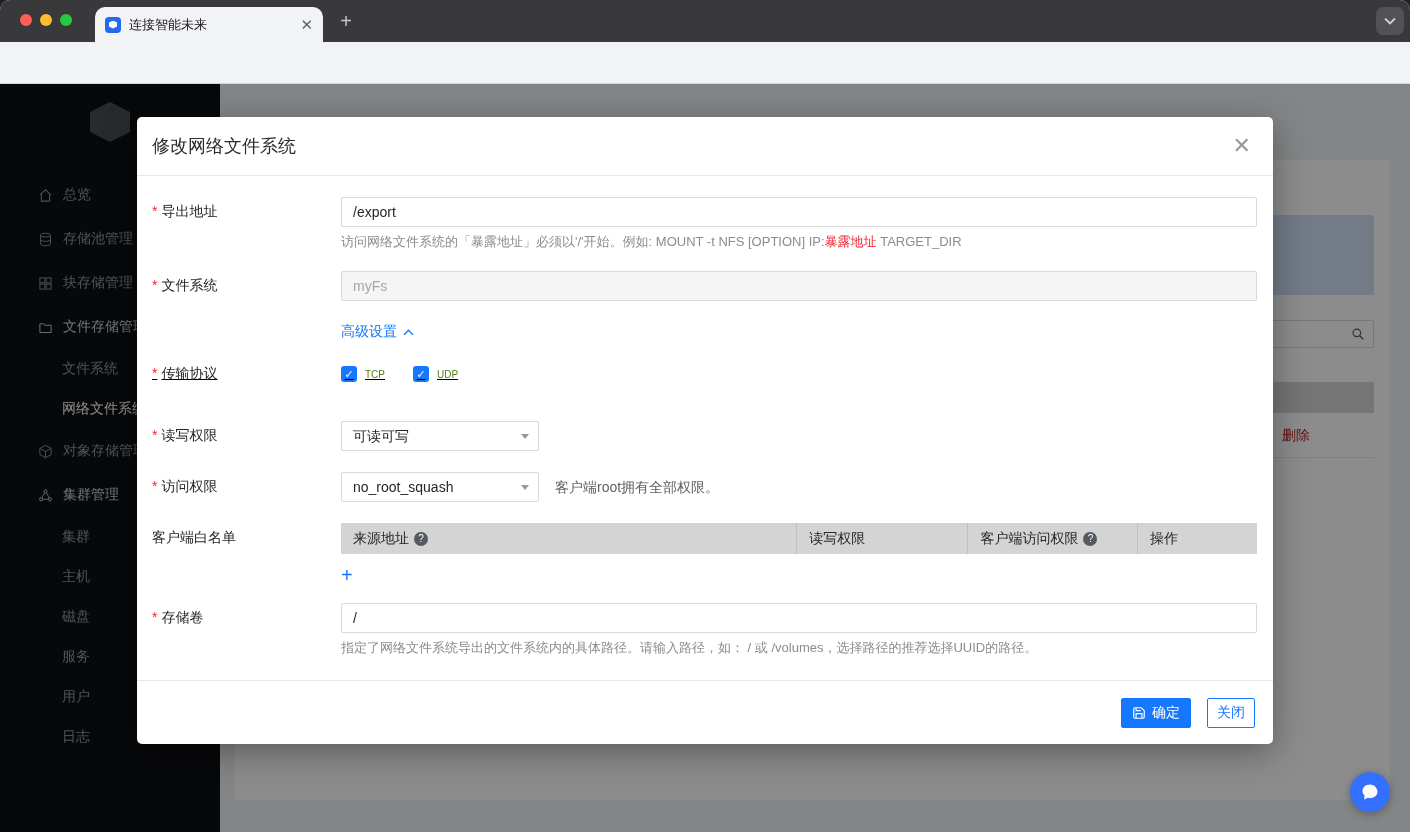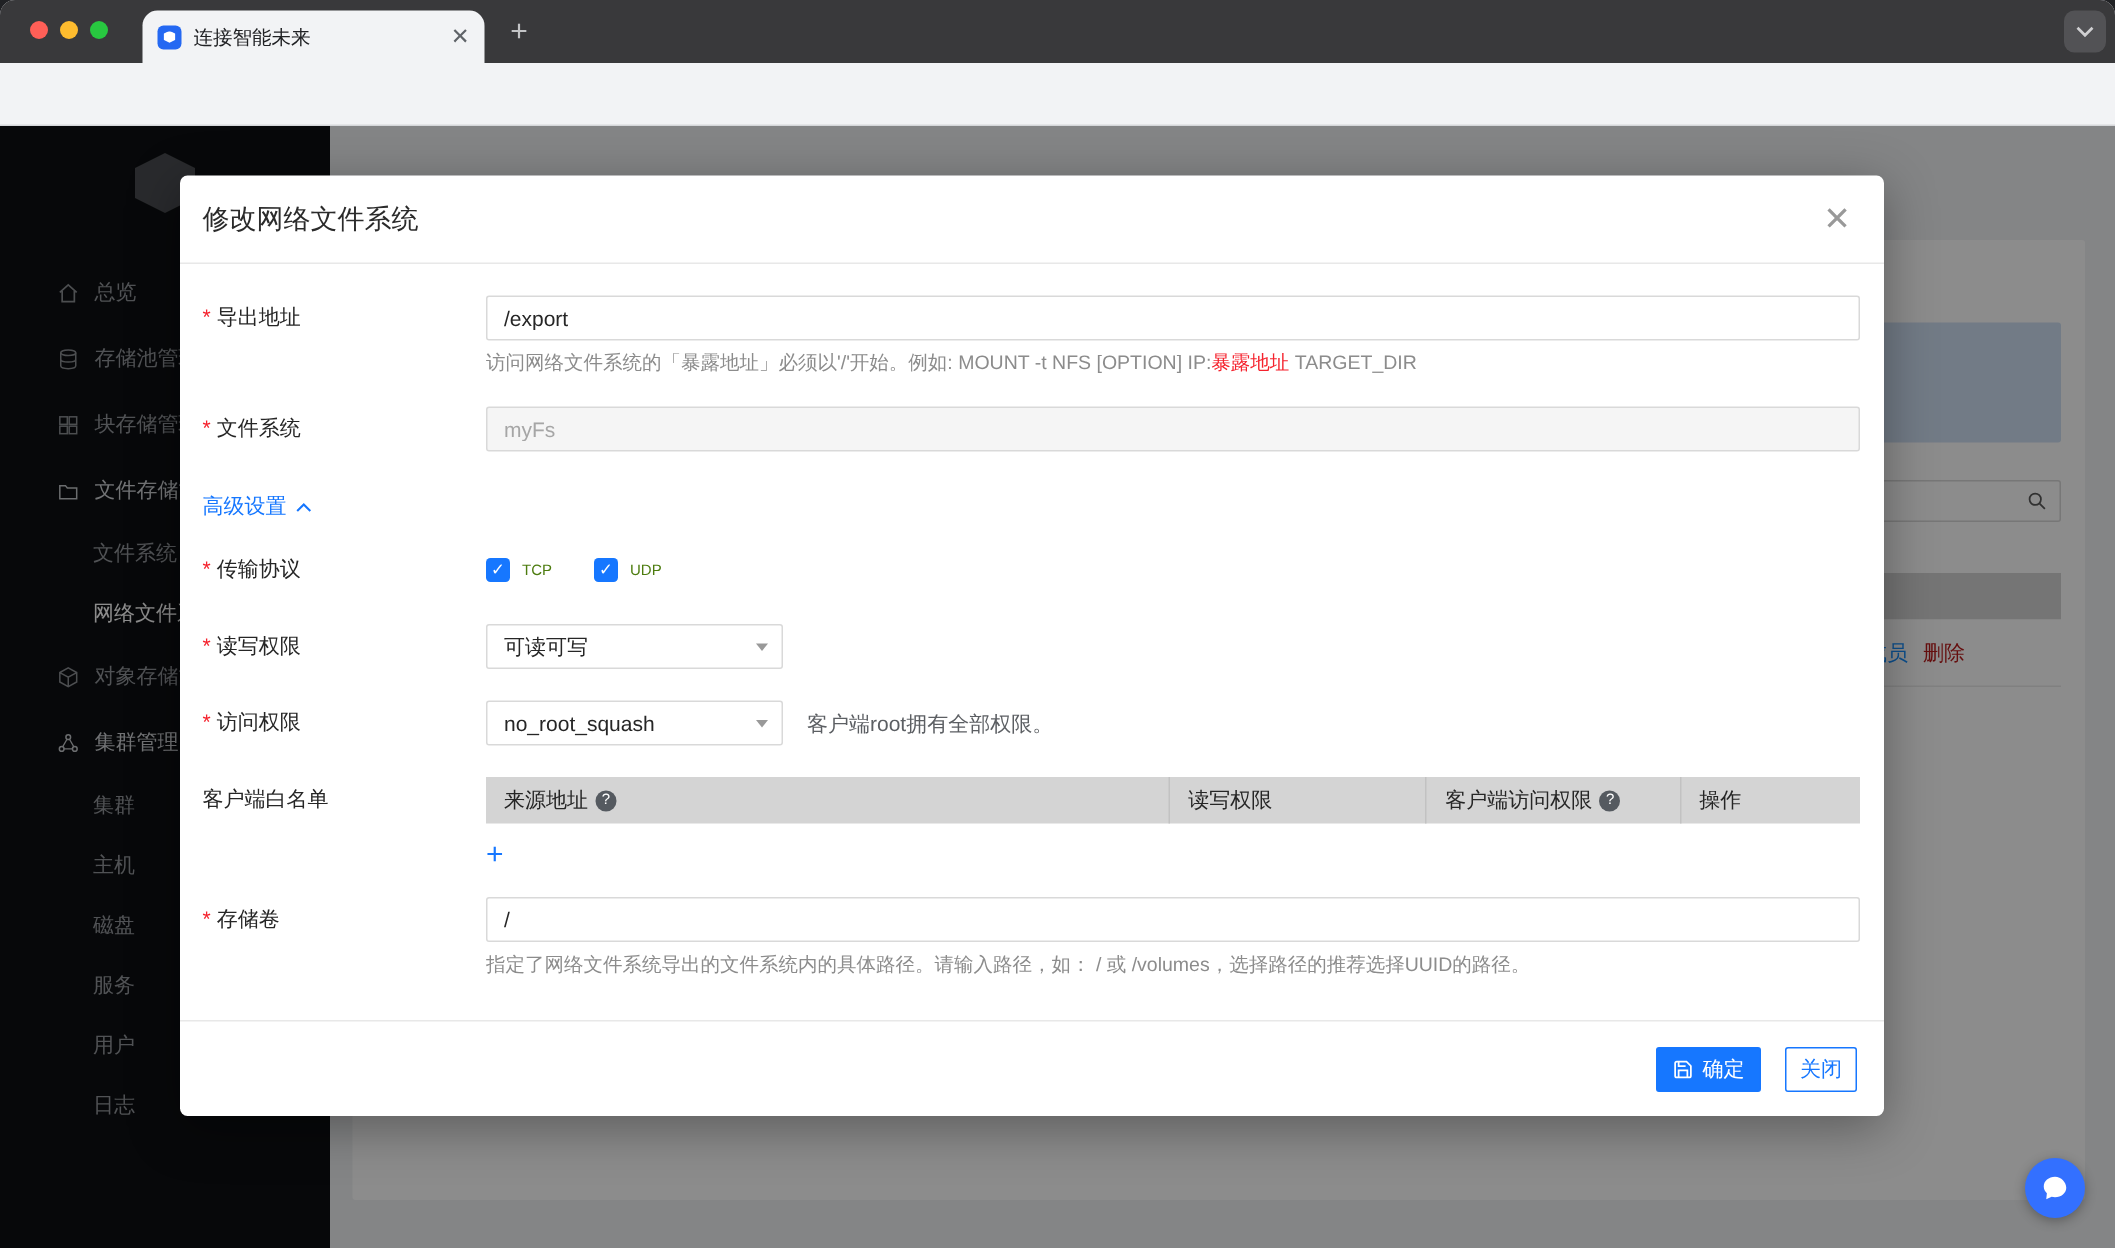--- a/index.html
+++ b/index.html
@@ -55,21 +55,21 @@
   .bg-thead { position:absolute; left:16px; top:222px; width:1123px; height:31px; background:#d6d6d6; }
   .bg-row { position:absolute; left:16px; top:253px; width:1123px; height:45px; background:#fff; border-bottom:1px solid #e9e9e9; }
   .bg-actions { position:absolute; right:64px; top:14px; display:flex; gap:10px; font-size:14px; }
   .lnk-blue { color:#1890ff; } .lnk-red { color:#b91c1c; }
 
   .backdrop { position:absolute; left:0; top:84px; width:1410px; height:748px; background:rgba(0,0,0,0.45); z-index:50; }
 
   .chat-fab { position:absolute; left:1350px; top:772px; width:40px; height:40px; border-radius:50%; background:#3370ff; z-index:60; display:flex; align-items:center; justify-content:center; box-shadow:0 2px 8px rgba(0,0,0,.3); }
 
   
-  .modal { position:absolute; left:120px; top:117px; width:1136px; height:627px; background:#fff; border-radius:5px; box-shadow:0 8px 34px rgba(0,0,0,.35); z-index:70; display:flex; flex-direction:column; }
+  .modal { position:absolute; left:137px; top:117px; width:1136px; height:627px; background:#fff; border-radius:5px; box-shadow:0 8px 34px rgba(0,0,0,.35); z-index:70; display:flex; flex-direction:column; }
   .modal-hd { height:59px; flex:none; border-bottom:1px solid #e8e8e8; display:flex; align-items:center; padding:0 22px 0 15px; }
   .modal-title { font-size:18px; font-weight:500; color:#2b2b2b; }
   .modal-x { margin-left:auto; font-size:22px; color:#999; line-height:1; cursor:default; }
   .modal-bd { flex:1; padding:21px 16px 0 15px; overflow:hidden; }
   .frow { display:flex; }
   .flabel { width:189px; flex:none; font-size:14px; color:#262626; padding-top:6px; }
   .req { color:#f5222d; margin-right:4px; }
   .fctrl { flex:1; min-width:0; }
   .txt-input { width:100%; height:30px; border:1px solid #d9d9d9; border-radius:2px; padding:0 11px; font-size:14px; color:#262626; outline:none; background:#fff; font-family:inherit; }
   .txt-input:disabled { background:#f5f5f5; color:#a6a6a6; }
@@ -311,33 +311,33 @@
         </div>
       </div>
 
       <div class="frow" style="margin-bottom:21px;">
         <div class="flabel"><span class="req">*</span><span>文件系统</span></div>
         <div class="fctrl">
           <input class="txt-input" disabled="" value="myFs" style="">
         </div>
       </div>
 
-      <div class="frow" style="margin-bottom:23px;flex-direction:column;">
+      <div class="frow" style="margin-bottom:23px;">
         <div class="flabel"></div>
         <div class="fctrl">
           <span class="adv-link">
             <span>高级设置</span>
             <svg width="11" height="7" viewBox="0 0 12 8">
                 <path d="M1 6.5 L6 1.5 L11 6.5" stroke="#1677ff" stroke-width="1.6" fill="none"></path>
               </svg>
           </span>
         </div>
       </div>
 
-      <div class="frow" style="margin-bottom:27px;">
+      <div class="frow" style="margin-bottom:38px;text-decoration:underline;">
         <div class="flabel" style="padding-top:0;"><span class="req">*</span><span>传输协议</span></div>
         <div class="fctrl">
           <div class="cbx-row">
             <span class="cbx-group">
               <span class="cbx">✓</span>
               <span class="cbx-label">TCP</span>
             </span>
             <span class="cbx-group">
               <span class="cbx">✓</span>
               <span class="cbx-label">UDP</span>

